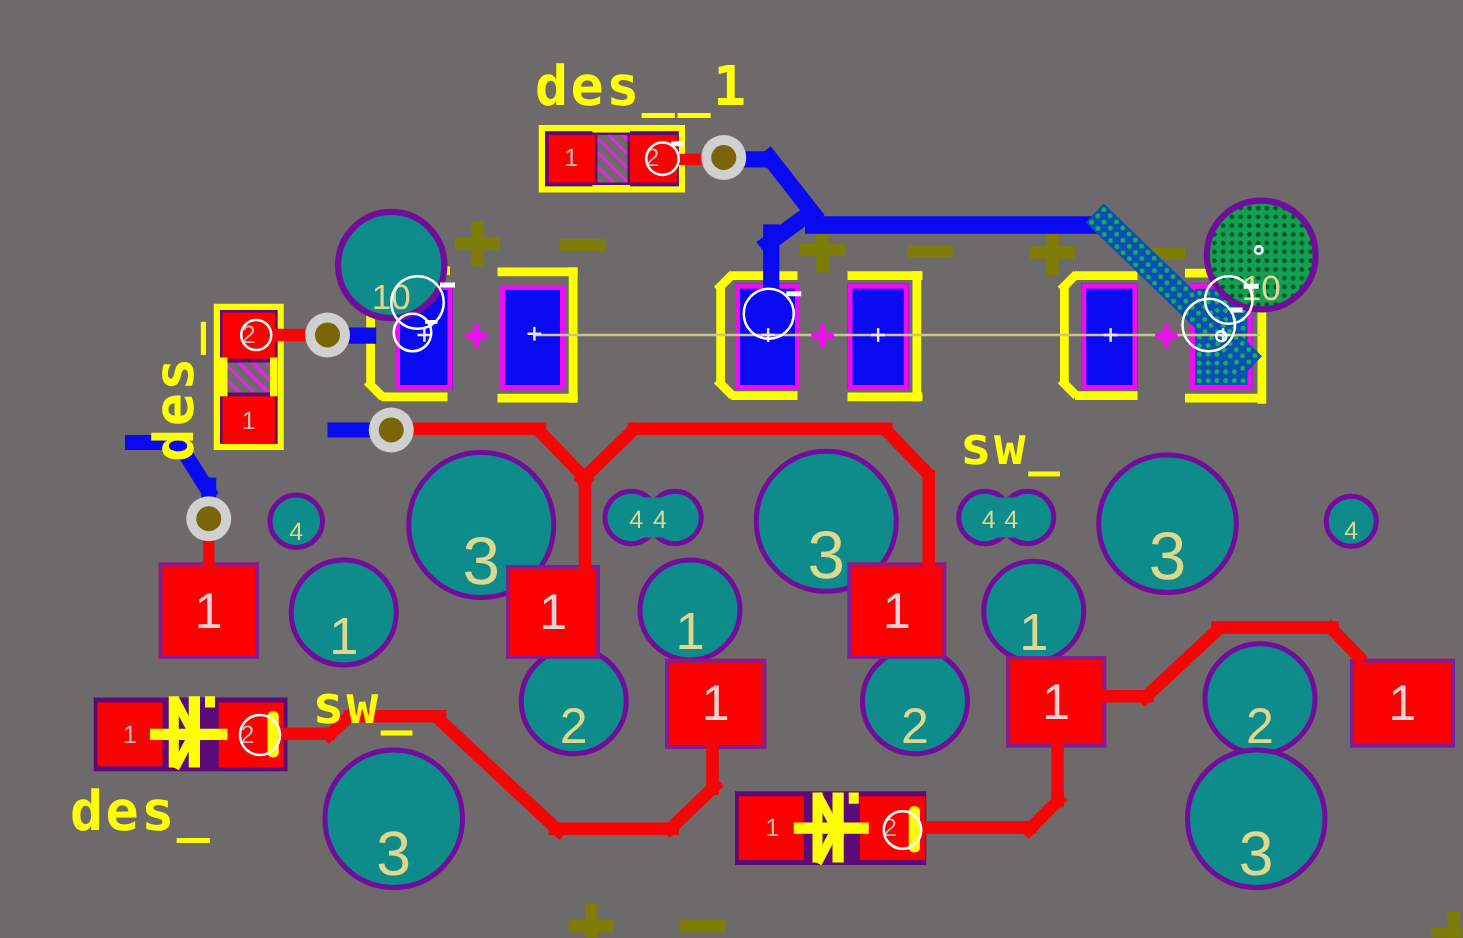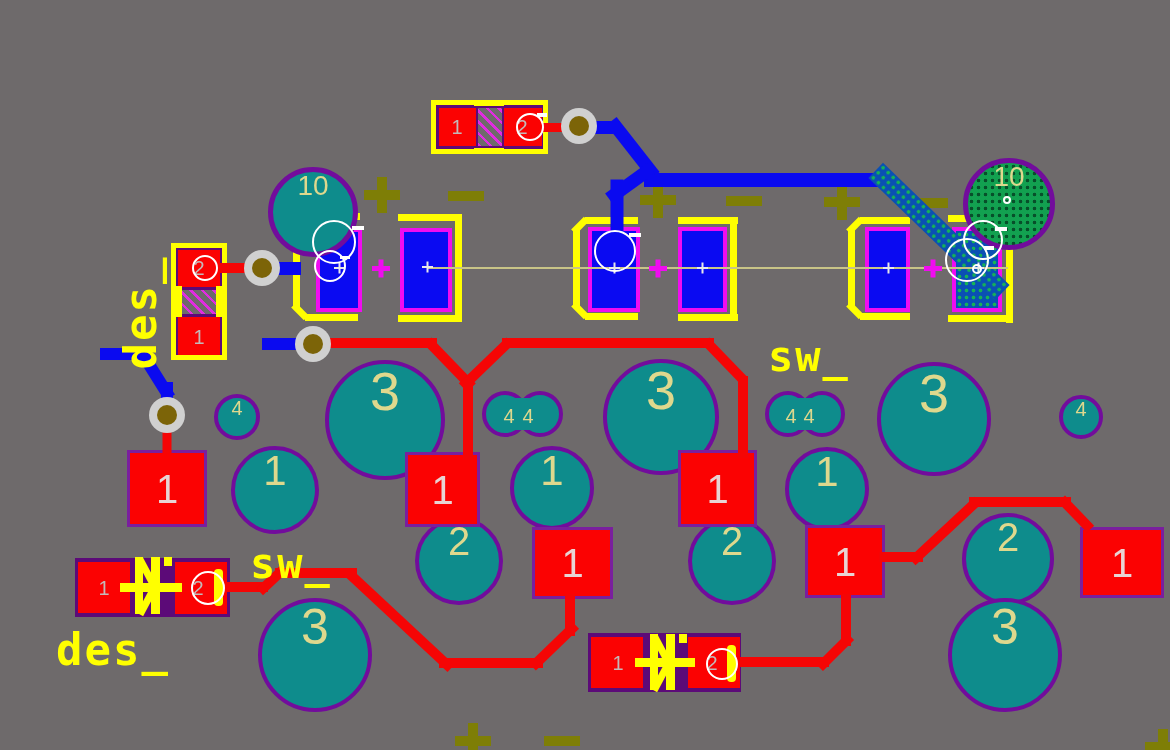--- a/index.html
+++ b/index.html
@@ -1,20 +1,20 @@
 <!DOCTYPE html>
 <html><head>
 <meta charset="utf-8">
 <style>
   html,body{margin:0;padding:0;}
   body{width:1170px;height:750px;overflow:hidden;position:relative;
        font-family:"Liberation Sans",sans-serif;}
   #canvas{position:absolute;left:0;top:0;width:1170px;height:750px;overflow:hidden;}
   .abs{position:absolute;box-sizing:border-box;}
-  .ctr{display:flex;align-items:flex-start;justify-content:center;}
+  .ctr{display:flex;align-items:flex-end;justify-content:center;}
   .dots{background-color:#12a150;
         background-image:radial-gradient(circle,#07502a 1.5px,rgba(0,0,0,0) 2.1px);
         background-size:7px 7px;}
   .dotsblue{background-color:#0a50b4;
         background-image:radial-gradient(circle,#15b258 1.6px,rgba(0,0,0,0) 2.2px);
         background-size:7px 7px;}
   .hatch{background-color:#6e6a6b;
         background-image:repeating-linear-gradient(45deg,#e02ce0 0 2.5px,rgba(0,0,0,0) 2.5px 8px);
         border:2px solid #5c0a78;}
   .lbl{color:#ffff00;font-family:"DejaVu Sans Mono",monospace;font-weight:bold;
@@ -252,17 +252,18 @@
     <div class="abs  ctr" style="left: 972px; top: 264px; width: 10px; height: 10px; border-radius: 50%; z-index: 9; border: 2px solid rgb(255, 255, 255);"></div>
     <div class="abs  ctr" style="left: 1003px; top: 196px; width: 8px; height: 8px; border-radius: 50%; z-index: 9; border: 2px solid rgb(255, 255, 255);"></div>
     <div class="abs  ctr" style="left: 191px; top: 571px; width: 34px; height: 34px; border-radius: 50%; z-index: 9; border: 2px solid rgb(255, 255, 255);"></div>
     <div class="abs  ctr" style="left: 706px; top: 648px; width: 32px; height: 32px; border-radius: 50%; z-index: 9; border: 2px solid rgb(255, 255, 255);"></div>
     <div class="abs" style="left: 537px; top: 113px; width: 10px; height: 4px; z-index: 8; background: rgb(255, 255, 255);"></div>
     <div class="abs" style="left: 352px; top: 226px; width: 12px; height: 4px; z-index: 8; background: rgb(255, 255, 255);"></div>
     <div class="abs" style="left: 340px; top: 256px; width: 10px; height: 3px; z-index: 8; background: rgb(255, 255, 255);"></div>
     <div class="abs" style="left: 629px; top: 233px; width: 12px; height: 4px; z-index: 8; background: rgb(255, 255, 255);"></div>
     <div class="abs" style="left: 995px; top: 227px; width: 12px; height: 4px; z-index: 8; background: rgb(255, 255, 255);"></div>
     <div class="abs" style="left: 984px; top: 246px; width: 10px; height: 4px; z-index: 8; background: rgb(255, 255, 255);"></div>
+    <div class="lbl" style="left: 428px; top: 44px; font-size: 44px;">des__1</div>
     <div class="lbl" style="left: 65px; top: 287px; font-size: 44px; width: 150px; text-align: center; transform: rotate(-90deg);">des_</div>
     <div class="lbl" style="left: 768px; top: 332px; font-size: 42px;">sw_</div>
     <div class="lbl" style="left: 250px; top: 539px; font-size: 42px;">sw_</div>
     <div class="lbl" style="left: 56px; top: 624px; font-size: 44px;">des_</div>
   </div>
 
 </body></html>

